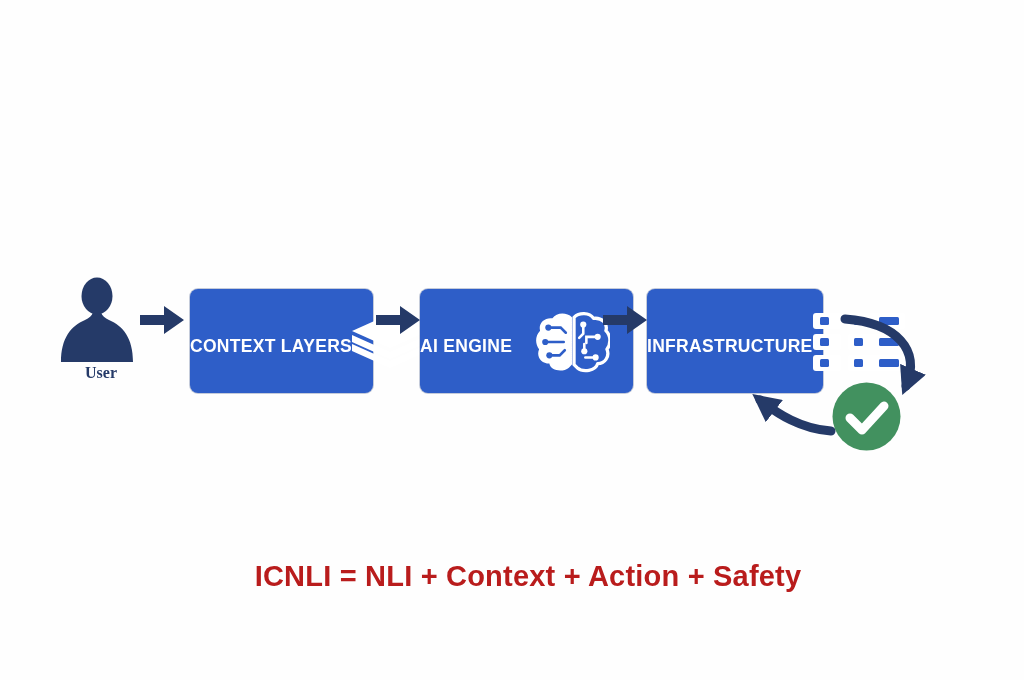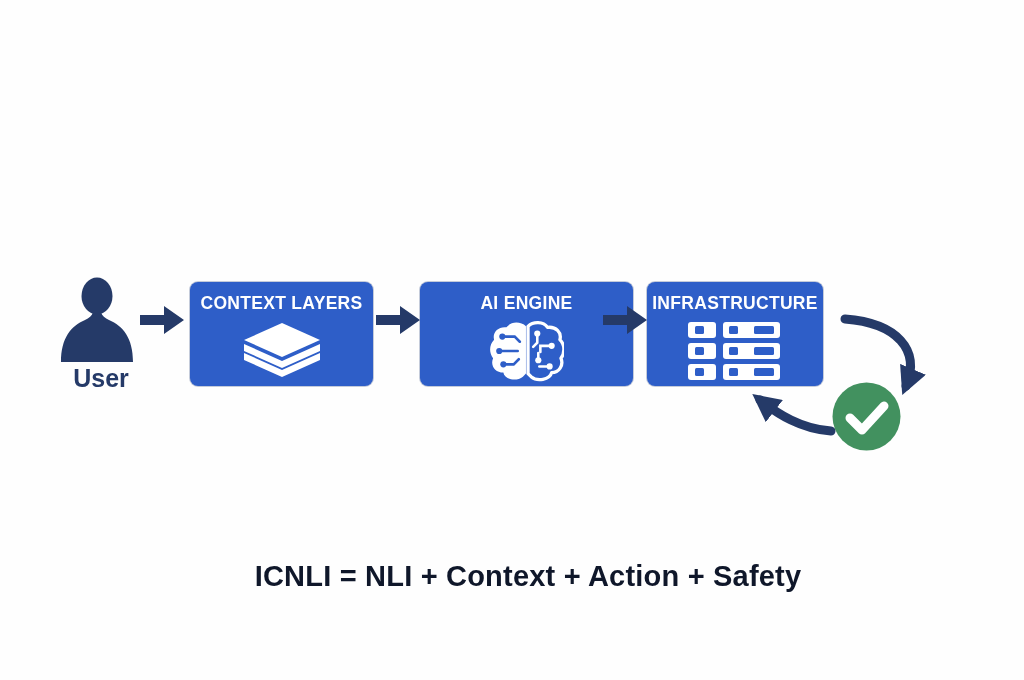--- a/index.html
+++ b/index.html
@@ -10,33 +10,33 @@
     background: #fefefe;
     overflow: hidden;
     font-family: "Liberation Sans", sans-serif;
   }
   .abs { position: absolute; }
 
   
   .user-wrap { left: 56px; top: 276px; width: 82px; height: 114px; text-align: center; }
   .user-label {
     position: absolute; left: 8px; right: 0; top: 88px;
-    font-size: 25px; font-weight: 600; color: #253a68;
+    font-size: 16px; font-weight: 600; color: #253a68; font-family: Liberation Serif, serif;
   }
 
   
   .flow-box {
     position: absolute;
-    top: 282px;
+    top: 289px;
     height: 104px;
     background: #2e5ec8;
     border-radius: 8px;
     box-shadow: 0 0 0 1px rgba(23,52,110,0.25);
     display: flex;
-    flex-direction: column;
+    flex-direction: row;
     align-items: center;
     justify-content: flex-start;
   }
   .flow-box .title {
     margin-top: 11px;
     color: #ffffff;
     font-size: 17.5px;
     font-weight: 700;
     letter-spacing: 0.3px;
     white-space: nowrap;
@@ -63,21 +63,21 @@
 
   
   .check-wrap { left: 832px; top: 382px; width: 69px; height: 69px; }
 
   
   .formula {
     left: 0; right: 0; top: 560px;
     text-align: center;
     font-size: 29px;
     font-weight: 700;
-    color: #0f172a;
+    color: #b91c1c;
     letter-spacing: 0.2px;
     margin-left: 32px;
   }
 </style>
 </head>
 <body>
 
 <div class="canvas">
 
   <div class="abs user-wrap">

